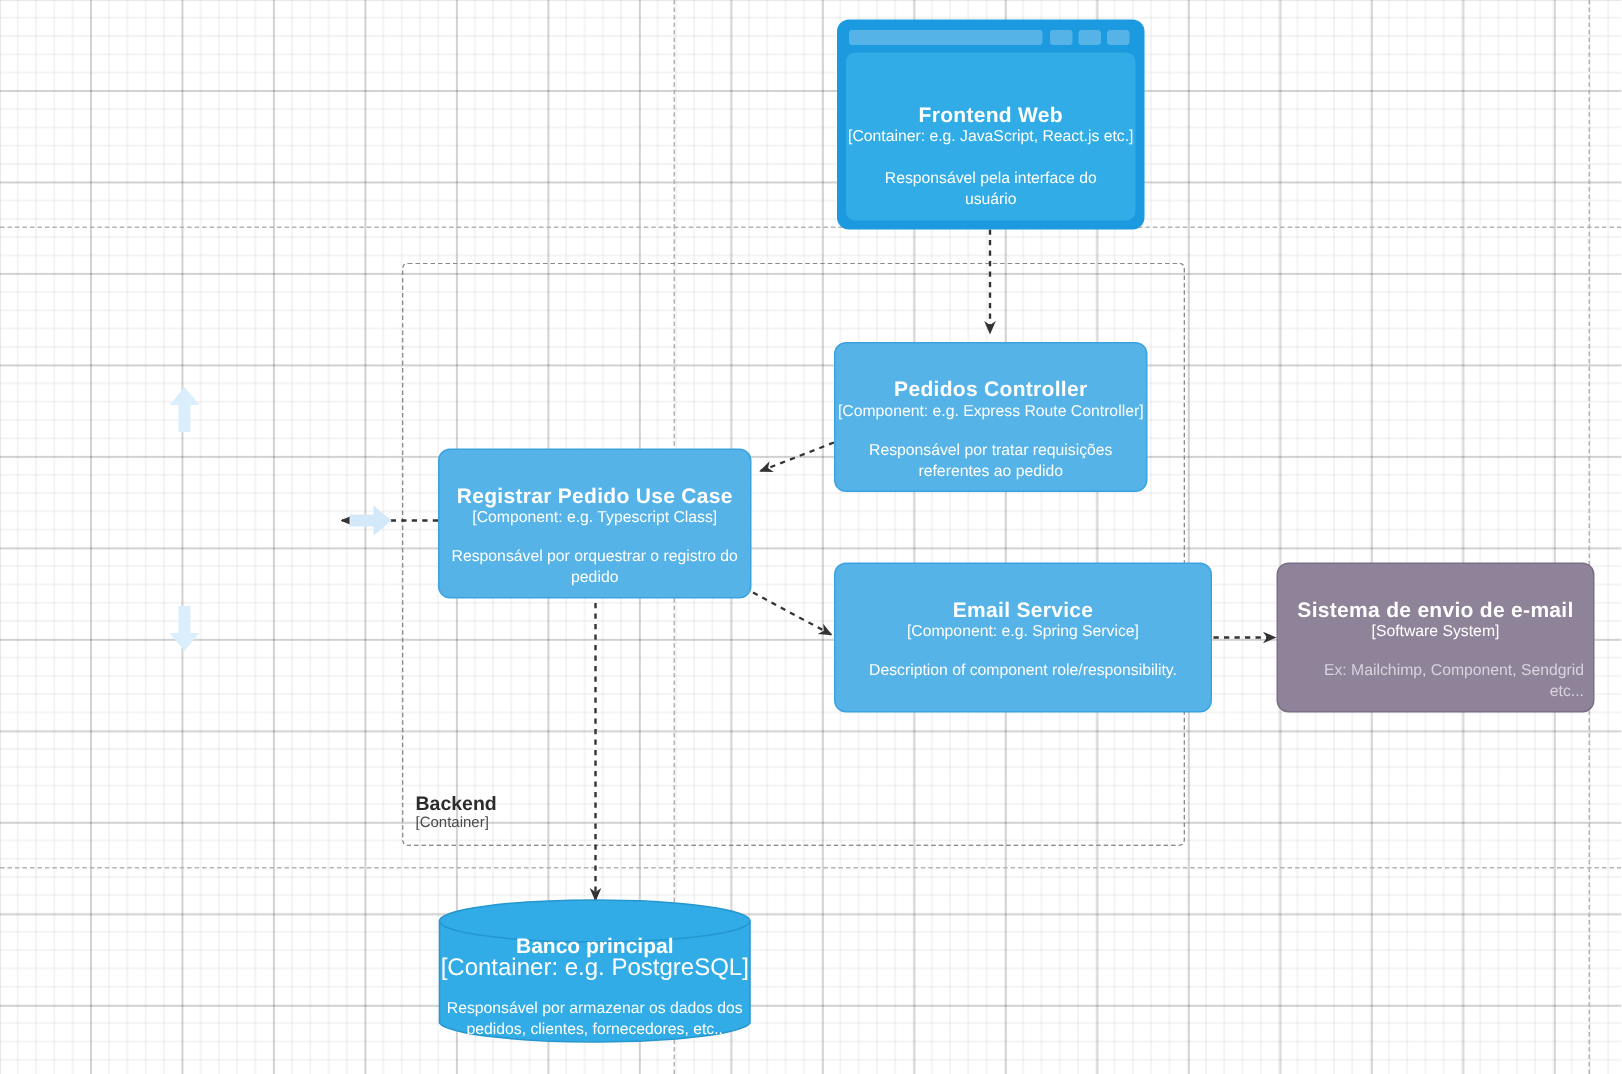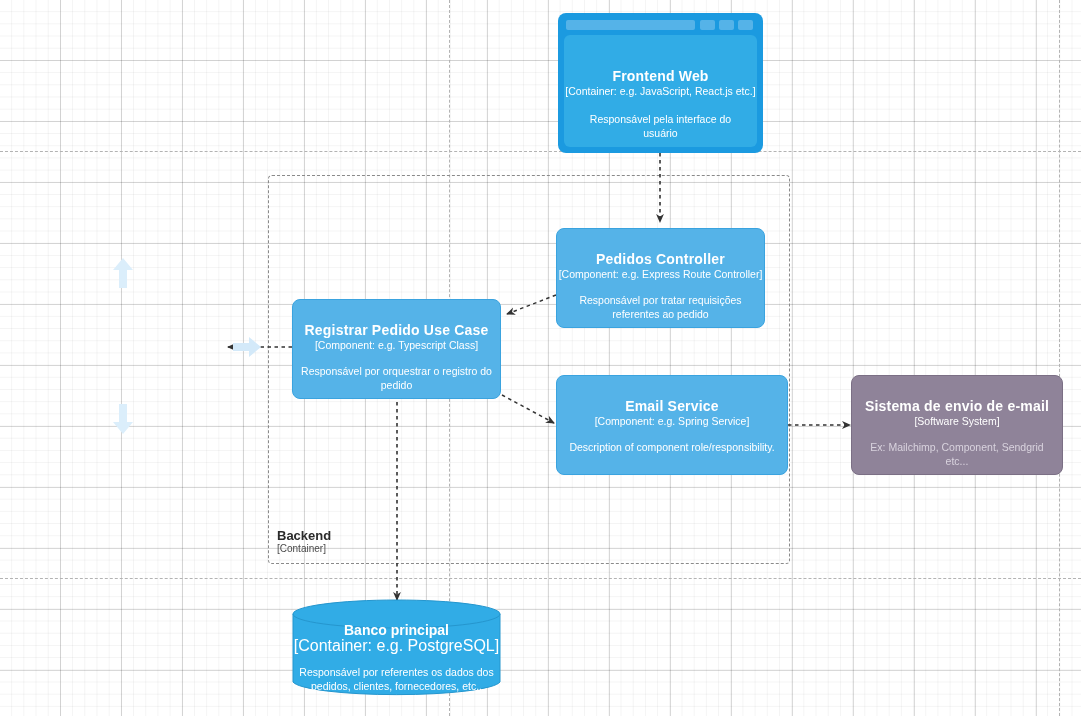--- a/index.html
+++ b/index.html
@@ -125,20 +125,21 @@
     display: flex;
     flex-direction: column;
     align-items: center;
   }
 
   
   .system {
     background: #8f8399;
     border: 1px solid #7b6f85;
     border-radius: 8px;
+    text-align: right;
   }
   .system .desc { color: #d9d3de; }
 
   
   .cyl-db {
     position: absolute;
   }
   .cyl-content {
     position: absolute;
     left: 0; right: 0;
@@ -255,39 +256,39 @@
     <div class="tech">[Component: e.g. Express Route Controller]</div>
     <div class="desc" style="margin-top:12px; padding:0 6px;">Responsável por tratar requisições referentes ao pedido</div>
   </div>
 
   <div class="node box" style="left:292px; top:299px; width:209px; height:100px;">
     <div class="title" style="margin-top:22px;">Registrar Pedido Use Case</div>
     <div class="tech">[Component: e.g. Typescript Class]</div>
     <div class="desc" style="margin-top:12px; padding:0 3px;">Responsável por orquestrar o registro do pedido</div>
   </div>
 
-  <div class="node box" style="left:556px; top:375px; width:232px; height:100px;">
+  <div class="node box" style="left:556px; top:375px; width:252px; height:100px;">
     <div class="title" style="margin-top:22px;">Email Service</div>
     <div class="tech">[Component: e.g. Spring Service]</div>
     <div class="desc" style="margin-top:12px; padding:0 6px;">Description of component role/responsibility.</div>
   </div>
 
   <div class="node system" style="left:851px; top:375px; width:212px; height:100px;">
     <div class="title" style="margin-top:22px;">Sistema de envio de e-mail</div>
     <div class="tech">[Software System]</div>
     <div class="desc" style="margin-top:12px; padding:0 6px;">Ex: Mailchimp, Component, Sendgrid etc...</div>
   </div>
 
 
   <div class="cyl-db" style="left:292px; top:599px; width:209px; height:98px;">
     <svg width="209" height="98" style="position:absolute; left:0; top:0;">
       <path d="M1,15 L1,83 A104,14 0 0 0 208,83 L208,15 Z" fill="#31ace6" stroke="#2596ce" stroke-width="1"></path>
       <ellipse cx="104.5" cy="15" rx="103.5" ry="14" fill="#31ace6" stroke="#2596ce" stroke-width="1"></ellipse>
     </svg>
     <div class="cyl-content" style="top:23px;">
       <div style="font-weight:bold; font-size:14px; line-height:17px;">Banco principal</div>
       <div style="font-size:16px; line-height:13px;">[Container: e.g. PostgreSQL]</div>
-      <div style="font-size:10.5px; line-height:14px; margin-top:13px;">Responsável por referentes os dados dos</div>
+      <div style="font-size:10.5px; line-height:14px; margin-top:13px;">Responsável por armazenar os dados dos</div>
       <div style="font-size:10.5px; line-height:14px;">pedidos, clientes, fornecedores, etc..</div>
     </div>
   </div>
 
 </div>
 
 </body></html>

